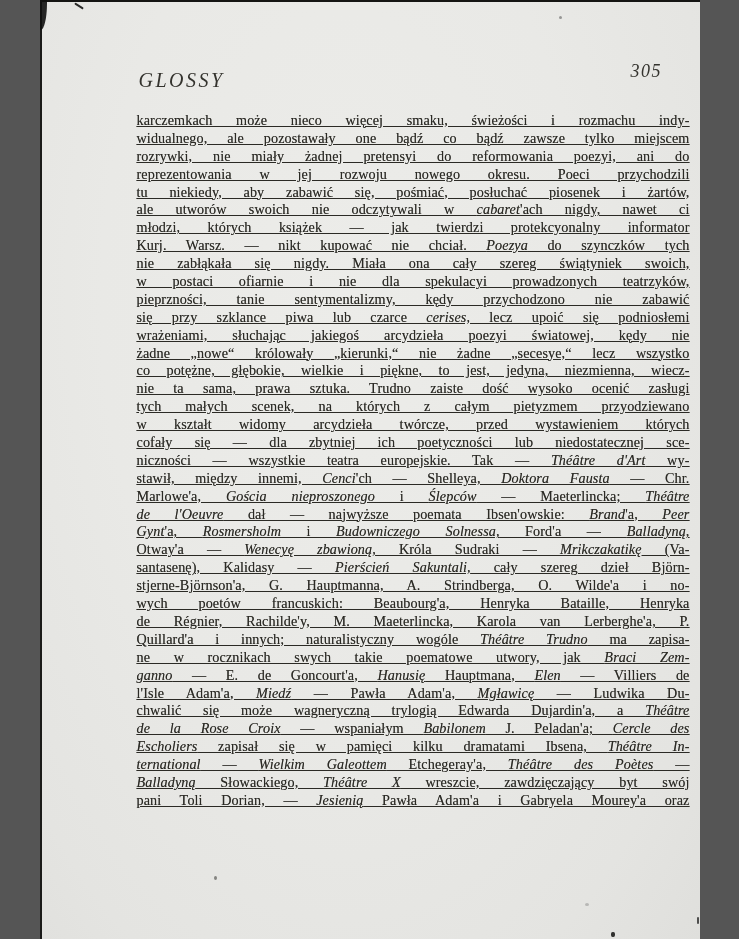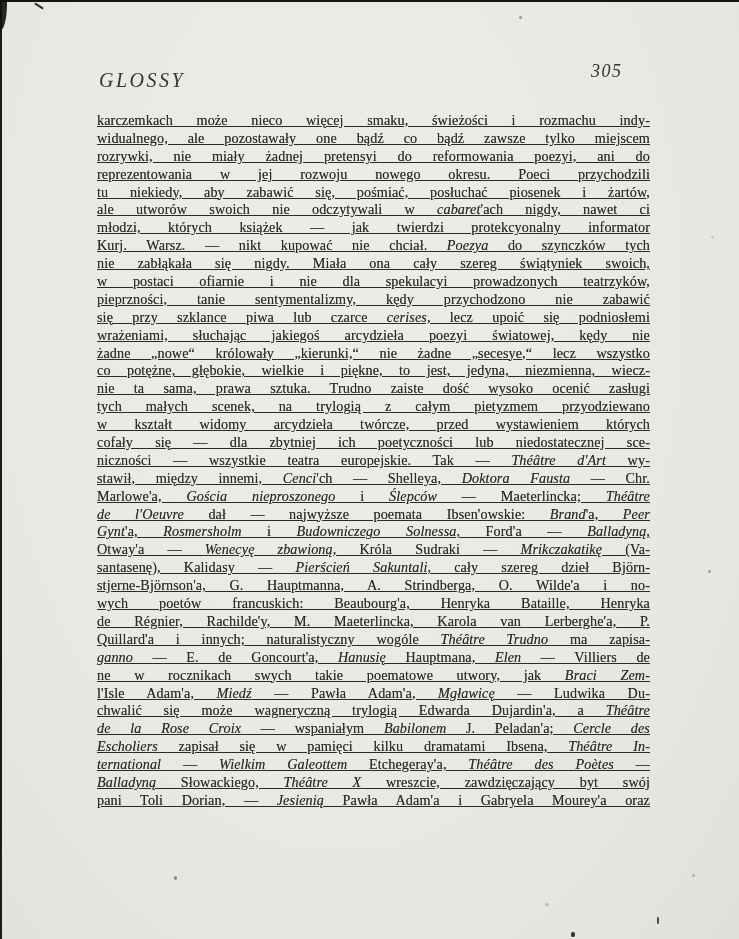--- a/index.html
+++ b/index.html
@@ -1,18 +1,18 @@
 <!DOCTYPE html>
 <html lang="pl"><head>
 <meta charset="utf-8">
 <style>
   html,body { margin:0; padding:0; background:#555; }
   .scan {
     position:relative;
-    width:739px; height:939px;
+    width:660px; height:939px;
     margin:0 auto;
     overflow:hidden;
     background:
       radial-gradient(ellipse at 46% 32%, #ecece9 0%, #e9e9e6 48%, #e4e4e1 82%, #dfdfdc 100%);
     font-family:"Liberation Serif", serif;
   }
   
   .edge-top  { position:absolute; top:0; left:0; width:739px; height:2px; background:#151513; }
   .edge-left { position:absolute; top:0; left:0; width:2px; height:939px; background:#1b1b19; }
   .corner-wedge {
@@ -86,36 +86,36 @@
       <div class="line">młodzi, których książek — jak twierdzi protekcyonalny informator</div>
       <div class="line">Kurj. Warsz. — nikt kupować nie chciał. <em>Poezya</em> do szynczków tych</div>
       <div class="line">nie zabłąkała się nigdy. Miała ona cały szereg świątyniek swoich,</div>
       <div class="line">w postaci ofiarnie i nie dla spekulacyi prowadzonych teatrzyków,</div>
       <div class="line">pieprzności, tanie sentymentalizmy, kędy przychodzono nie zabawić</div>
       <div class="line">się przy szklance piwa lub czarce <em>cerises,</em> lecz upoić się podniosłemi</div>
       <div class="line">wrażeniami, słuchając jakiegoś arcydzieła poezyi światowej, kędy nie</div>
       <div class="line">żadne „nowe“ królowały „kierunki,“ nie żadne „secesye,“ lecz wszystko</div>
       <div class="line">co potężne, głębokie, wielkie i piękne, to jest, jedyna, niezmienna, wiecz-</div>
       <div class="line">nie ta sama, prawa sztuka. Trudno zaiste dość wysoko ocenić zasługi</div>
-      <div class="line">tych małych scenek, na trylogią z całym pietyzmem przyodziewano</div>
+      <div class="line">tych małych scenek, na których z całym pietyzmem przyodziewano</div>
       <div class="line">w kształt widomy arcydzieła twórcze, przed wystawieniem których</div>
       <div class="line">cofały się — dla zbytniej ich poetyczności lub niedostatecznej sce-</div>
       <div class="line">niczności — wszystkie teatra europejskie. Tak — <em>Théâtre d'Art</em> wy-</div>
       <div class="line">stawił, między innemi, <em>Cenci</em>'ch — Shelleya, <em>Doktora Fausta</em> — Chr.</div>
       <div class="line">Marlowe'a, <em>Gościa nieproszonego</em> i <em>Ślepców</em> — Maeterlincka; <em>Théâtre</em></div>
       <div class="line"><em>de l'Oeuvre</em> dał — najwyższe poemata Ibsen'owskie: <em>Brand</em>'a, <em>Peer</em></div>
       <div class="line"><em>Gynt</em>'a, <em>Rosmersholm</em> i <em>Budowniczego Solnessa,</em> Ford'a — <em>Balladyną,</em></div>
       <div class="line">Otway'a — <em>Wenecyę zbawioną,</em> Króla Sudraki — <em>Mrikczakatikę</em> (Va-</div>
       <div class="line">santasenę), Kalidasy — <em>Pierścień Sakuntali,</em> cały szereg dzieł Björn-</div>
       <div class="line">stjerne-Björnson'a, G. Hauptmanna, A. Strindberga, O. Wilde'a i no-</div>
       <div class="line">wych poetów francuskich: Beaubourg'a, Henryka Bataille, Henryka</div>
       <div class="line">de Régnier, Rachilde'y, M. Maeterlincka, Karola van Lerberghe'a, P.</div>
       <div class="line">Quillard'a i innych; naturalistyczny wogóle <em>Théâtre Trudno</em> ma zapisa-</div>
+      <div class="line">ne w rocznikach swych takie poematowe utwory, jak <em>Braci Zem-</em></div>
       <div class="line"><em>ganno</em> — E. de Goncourt'a, <em>Hanusię</em> Hauptmana, <em>Elen</em> — Villiers de</div>
-      <div class="line">ne w rocznikach swych takie poematowe utwory, jak <em>Braci Zem-</em></div>
       <div class="line">l'Isle Adam'a, <em>Miedź</em> — Pawła Adam'a, <em>Mgławicę</em> — Ludwika Du-</div>
       <div class="line">chwalić się może wagneryczną trylogią Edwarda Dujardin'a, a <em>Théâtre</em></div>
       <div class="line"><em>de la Rose Croix</em> — wspaniałym <em>Babilonem</em> J. Peladan'a; <em>Cercle des</em></div>
       <div class="line"><em>Escholiers</em> zapisał się w pamięci kilku dramatami Ibsena, <em>Théâtre In-</em></div>
       <div class="line"><em>ternational</em> — <em>Wielkim Galeottem</em> Etchegeray'a, <em>Théâtre des Poètes</em> —</div>
       <div class="line"><em>Balladyną</em> Słowackiego, <em>Théâtre X</em> wreszcie, zawdzięczający byt swój</div>
       <div class="line">pani Toli Dorian, — <em>Jesienią</em> Pawła Adam'a i Gabryela Mourey'a oraz</div>
     </div>
 
   <div class="speck sp-a"></div>

